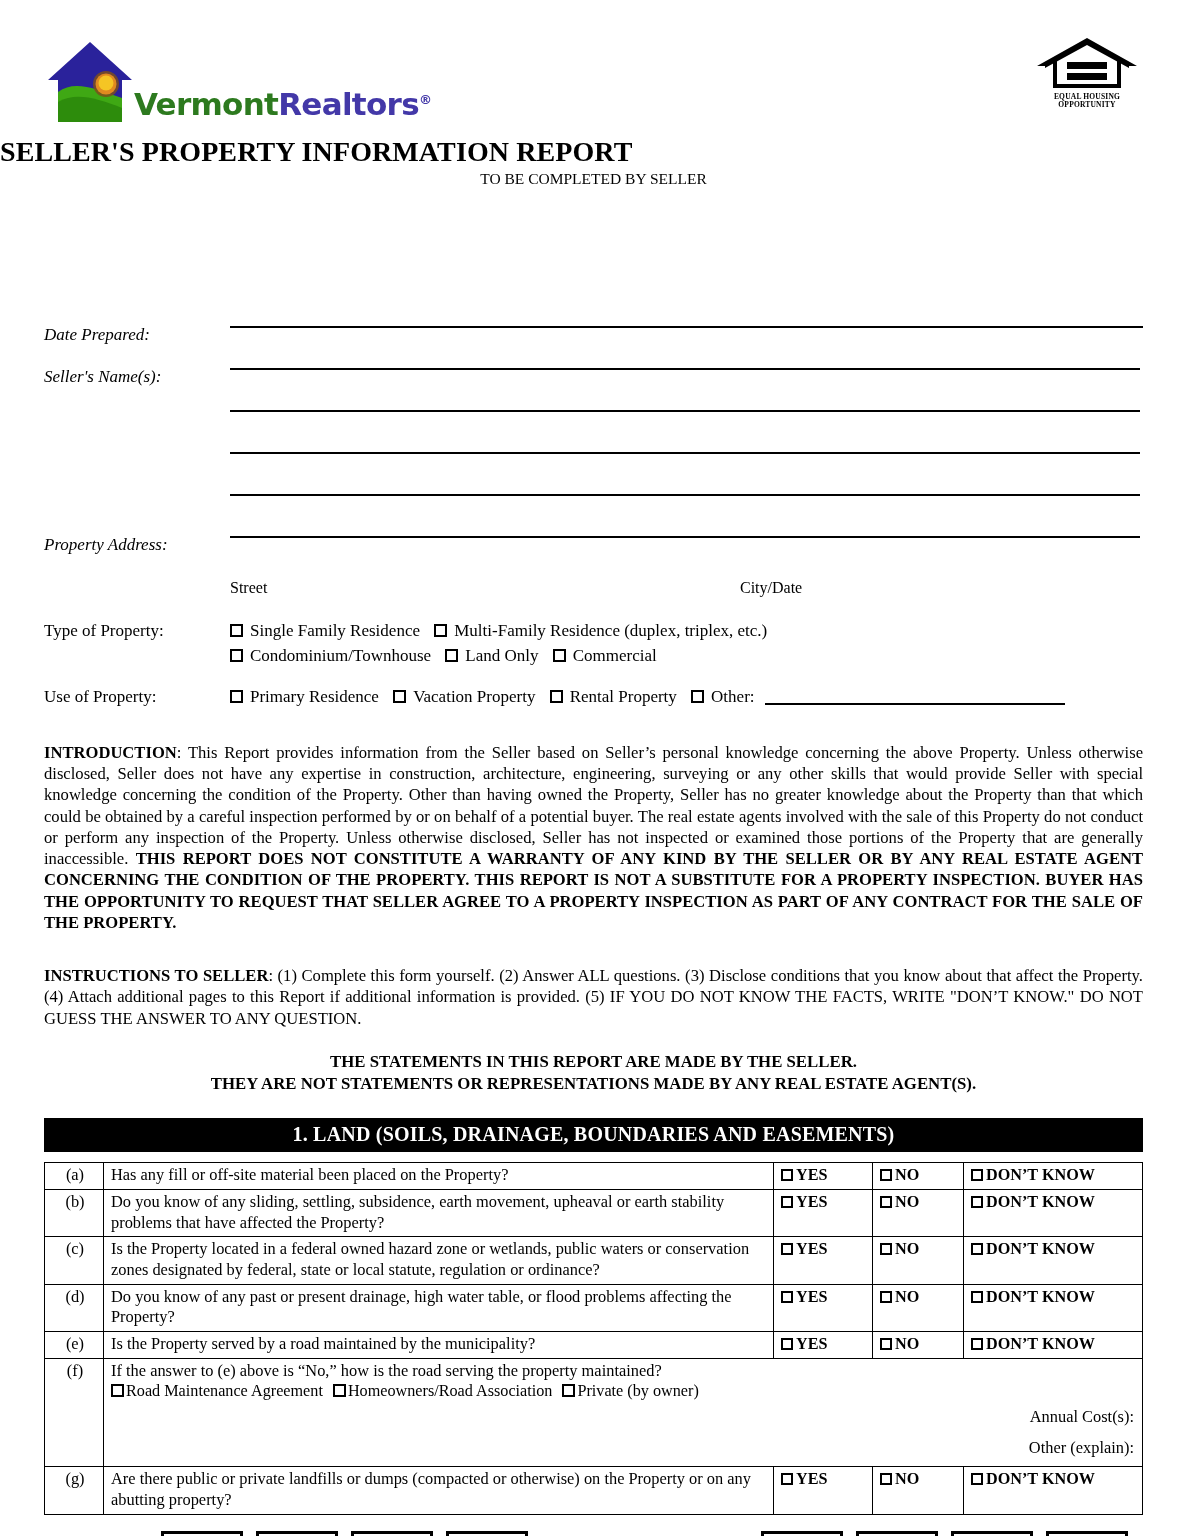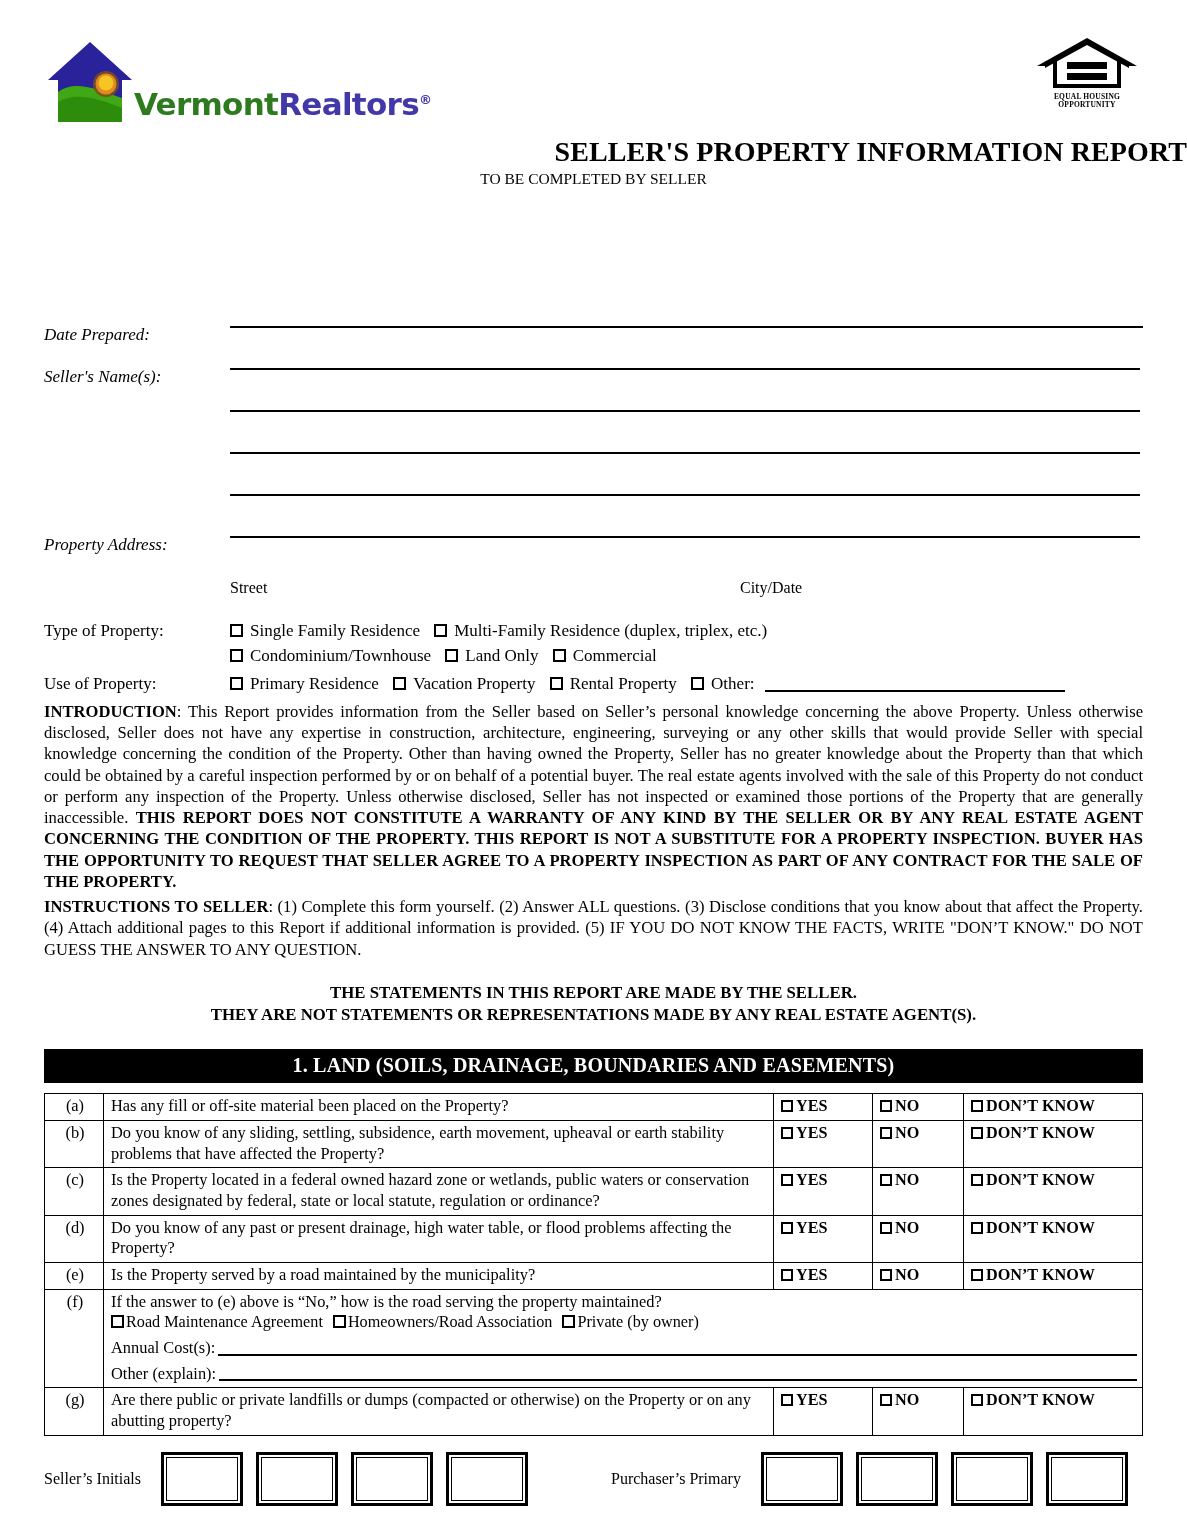--- a/index.html
+++ b/index.html
@@ -69,21 +69,21 @@
   .eho-caption {
     font-family: "Liberation Serif", serif;
     font-size: 7.5px;
     font-weight: bold;
     line-height: 1.08;
     letter-spacing: 0.2px;
     margin-top: -1px;
   }
 
   .doc-title {
-    text-align: right;
+    text-align: left;
     font-size: 28px;
     font-weight: bold;
     letter-spacing: 0.1px;
     position: absolute;
     left: 0; right: 0;
     top: 136px;
   }
   .doc-subtitle {
     text-align: center;
     font-size: 15.5px;
@@ -158,21 +158,21 @@
     height: 14px;
     vertical-align: -3px;
   }
 
   
   .para {
     padding: 0 44px;
     font-size: 16.6px;
     line-height: 1.28;
     text-align: justify;
-    margin-top: 4px;
+    margin-top: 32px;
   }
   .para b { font-weight: bold; }
   .center-strong {
     text-align: center;
     font-weight: bold;
     font-size: 16.8px;
     line-height: 1.3;
     padding: 0 44px;
     margin-top: 22px;
   }
@@ -219,20 +219,21 @@
     font-size: 16.2px;
   }
   .ans .cb { margin-right: 3px; width: 12px; height: 12px; }
 
   .sub-opts { white-space: nowrap; font-size: 16.2px; }
   .sub-opts .cb { margin-right: 2px; }
   .inline-field {
     display: flex;
     align-items: flex-end;
     margin-top: 5px;
+    flex-direction: column;
   }
   .inline-field .ifl { flex: none; padding-right: 3px; }
   .inline-field .ifline {
     flex: 1;
     border-bottom: 2.2px solid #000;
     height: 0;
     margin-bottom: 3px;
   }
 
   
@@ -357,21 +358,21 @@
         </div>
         <div>
           <span class="opt"><span class="cb"></span><span>Condominium/Townhouse</span></span>
           <span class="opt"><span class="cb"></span><span>Land Only</span></span>
           <span class="opt"><span class="cb"></span><span>Commercial</span></span>
         </div>
       </div>
     </div>
   </div>
 
-  <div class="cbsection" style="margin-top:4px;">
+  <div class="cbsection" style="margin-top:17px;">
     <div class="cbrow">
       <div class="lbl">Use of Property:</div>
       <div class="opts">
         <span class="opt"><span class="cb"></span><span>Primary Residence</span></span>
         <span class="opt"><span class="cb"></span><span>Vacation Property</span></span>
         <span class="opt"><span class="cb"></span><span>Rental Property</span></span>
         <span class="opt"><span class="cb"></span><span>Other:</span></span><span class="other-line"></span>
       </div>
     </div>
   </div>

